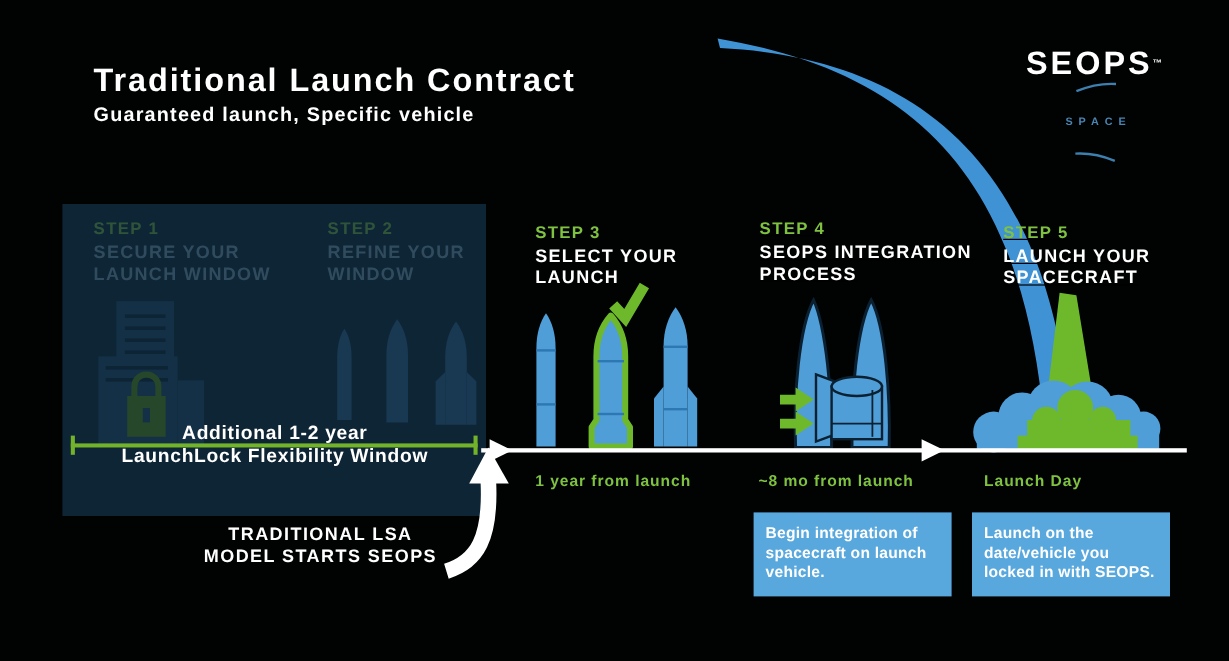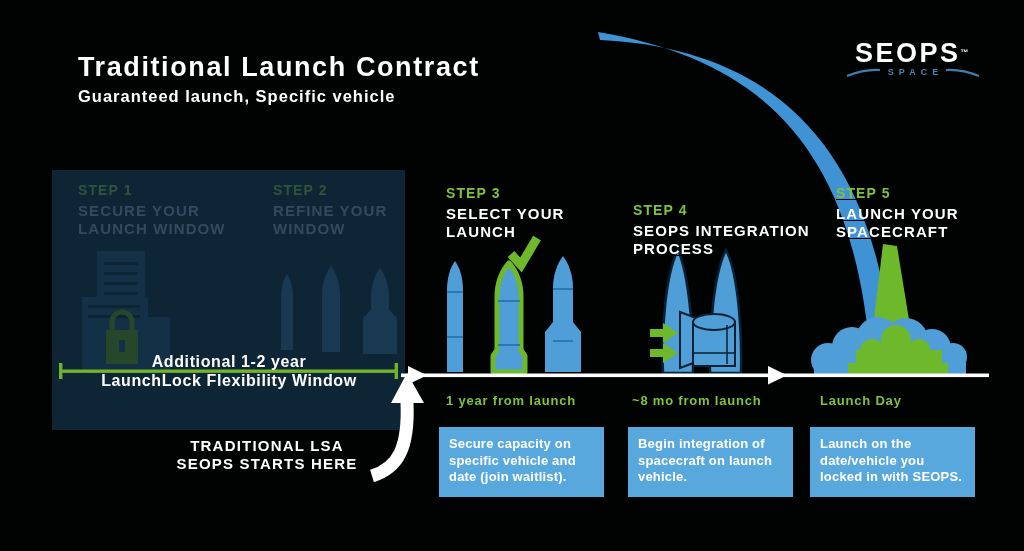--- a/index.html
+++ b/index.html
@@ -10,33 +10,33 @@
   }
   .stage *{box-sizing:border-box;}
   
   .txt{position:absolute;z-index:3;}
   .page-title{left:78px;top:52px;font-size:27px;letter-spacing:1.6px;color:#fff;}
   .page-subtitle{left:78px;top:87px;font-size:16.5px;letter-spacing:1px;color:#fff;}
   
   .logo{left:843px;top:38px;width:140px;text-align:center;color:#fff;}
   .logo .brand{font-size:27px;letter-spacing:2.5px;line-height:30px;}
   .logo .brand sup{font-size:8px;vertical-align:top;}
-  .logo-sub{display:flex;align-items:center;justify-content:center;gap:3px;margin-top:-1px;}
+  .logo-sub{display:flex;align-items:center;justify-content:center;gap:19px;margin-top:-1px;flex-direction:column;}
   .logo-space{color:#4a86b4;font-size:9px;letter-spacing:5px;text-indent:5px;}
   
   .panel{position:absolute;left:52px;top:170px;width:353px;height:260px;background:#0e2536;z-index:1;}
   .art{position:absolute;left:0;top:0;z-index:2;}
   
   .step-header{line-height:18px;font-size:15px;letter-spacing:1.1px;}
   .step-label{color:#7fc241;margin-bottom:3px;font-size:14px;}
   .step-title{color:#fff;}
   .step-header.dim .step-label{color:rgba(127,194,65,0.30);}
   .step-header.dim .step-title{color:rgba(150,185,210,0.26);}
   .sh1{left:78px;top:181px;} .sh2{left:273px;top:181px;}
-  .sh3{left:446px;top:184px;} .sh4{left:633px;top:201px;text-decoration:underline;} .sh5{left:836px;top:184px;text-decoration:underline;}
+  .sh3{left:446px;top:184px;} .sh4{left:633px;top:181px;text-decoration:underline;} .sh5{left:836px;top:184px;text-decoration:underline;}
   
   .flex-window{left:60px;top:329px;width:338px;text-align:center;color:#fff;
     font-size:16px;line-height:18.5px;letter-spacing:0.6px;margin-top:24px;}
   
   .annotation{left:168px;top:437px;width:198px;text-align:center;color:#fff;
     font-size:15px;line-height:18px;letter-spacing:1.2px;}
   
   .time-label{top:393px;color:#7fc241;font-size:13px;letter-spacing:0.8px;}
   .t3{left:446px;} .t4{left:632px;} .t5{left:820px;}
   
@@ -198,24 +198,23 @@
     <div class="step-title">SPACECRAFT</div>
   </div>
 
   <div class="txt flex-window">
     <div>Additional 1-2 year</div>
     <div>LaunchLock Flexibility Window</div>
   </div>
 
   <div class="txt annotation">
     <div>TRADITIONAL LSA</div>
-    <div>SEOPS STARTS HERE</div>
+    <div>MODEL STARTS SEOPS</div>
   </div>
 
   <div class="txt time-label t3">1 year from launch</div>
   <div class="txt time-label t4">~8 mo from launch</div>
   <div class="txt time-label t5">Launch Day</div>
 
-  <div class="txt note n3">Secure capacity on specific vehicle and date (join waitlist).</div>
   <div class="txt note n4">Begin integration of spacecraft on launch vehicle.</div>
   <div class="txt note n5">Launch on the date/vehicle you locked in with SEOPS.</div>
 
 </div>
 
 </body></html>

